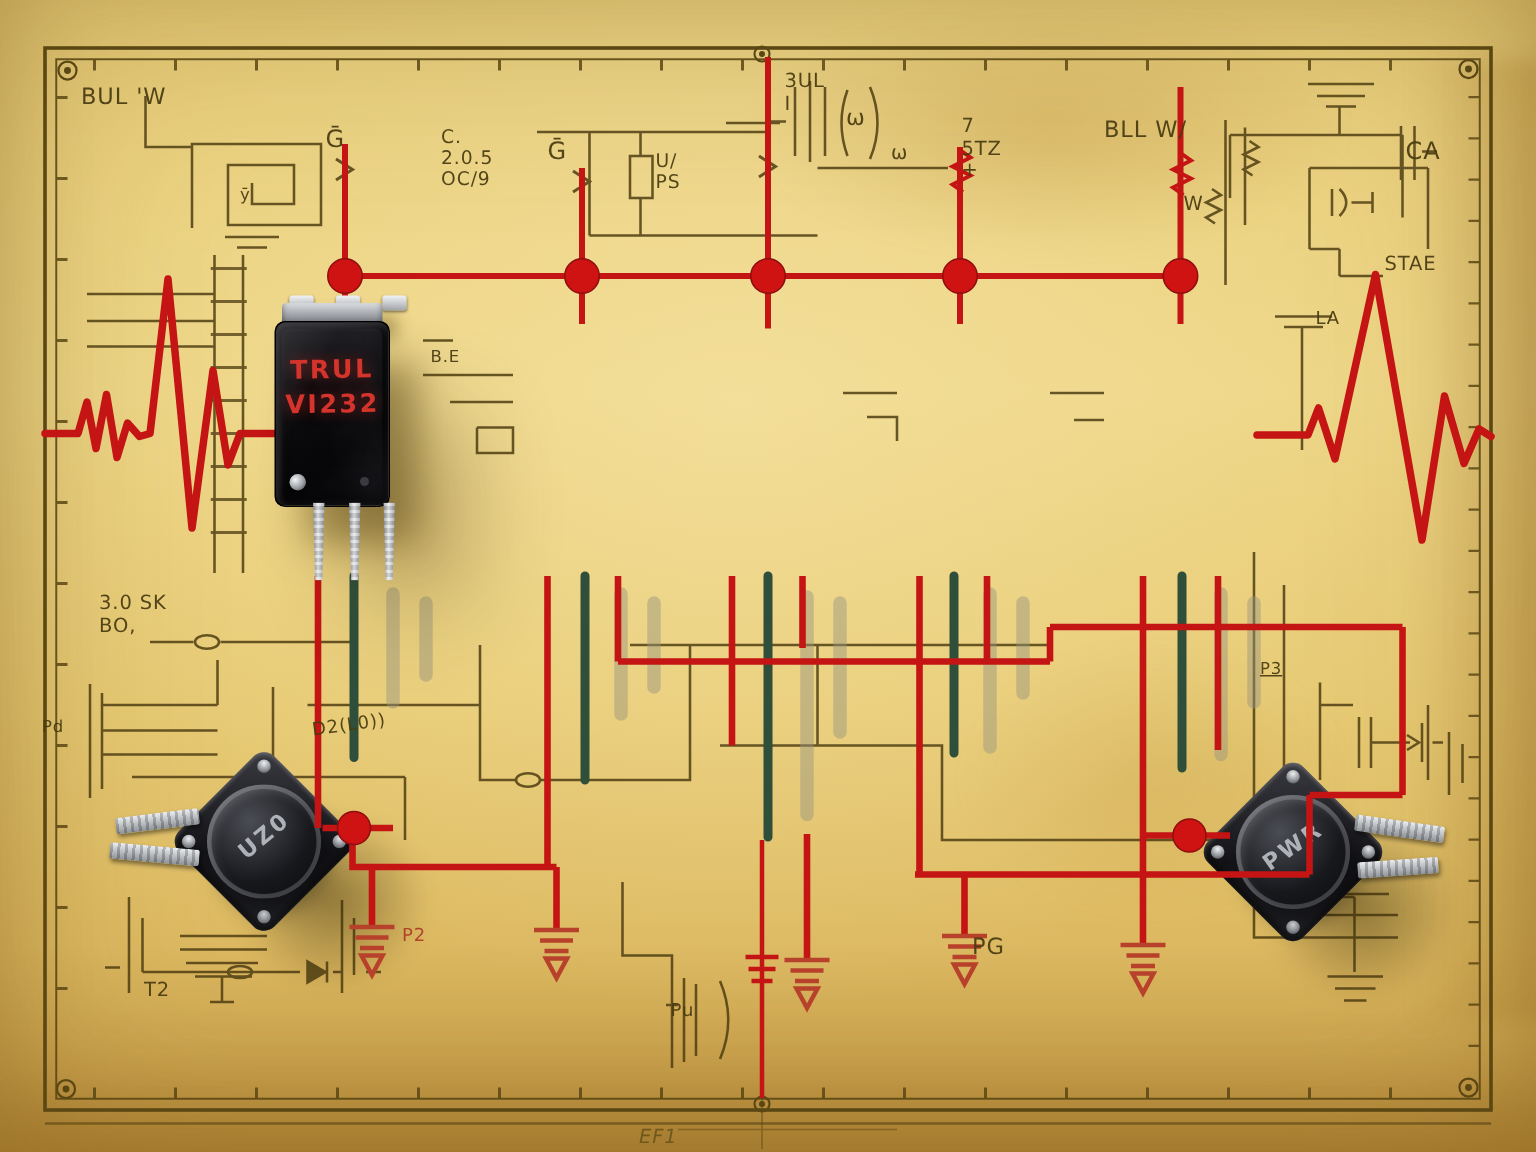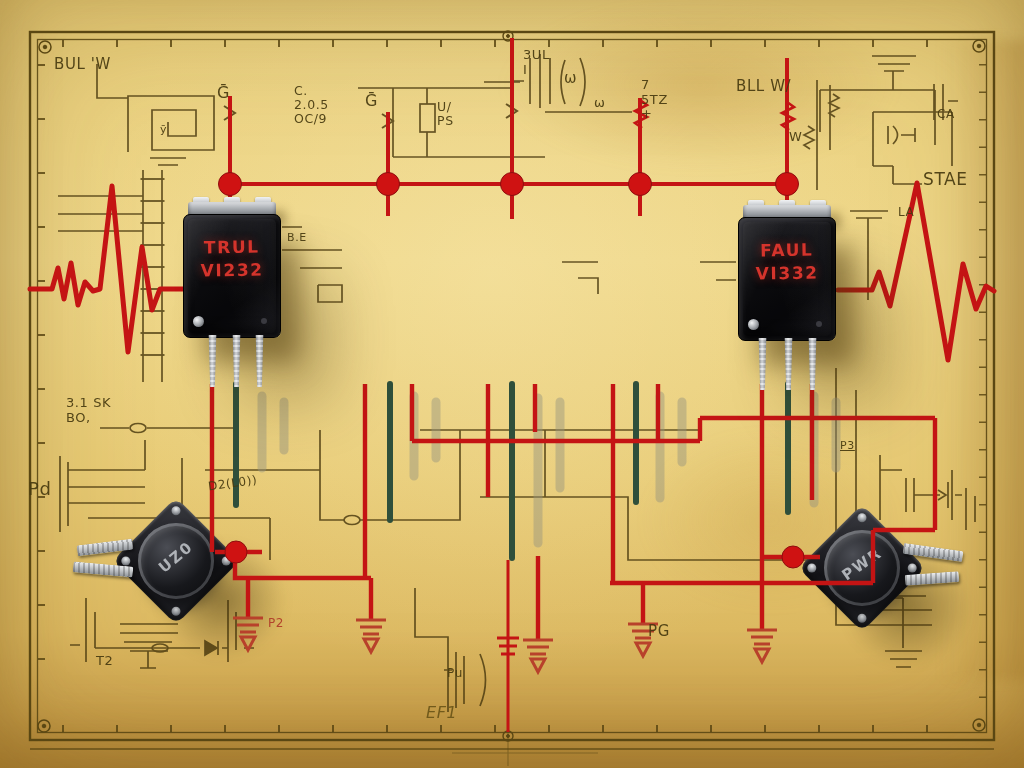--- a/index.html
+++ b/index.html
@@ -12,21 +12,21 @@
     box-shadow:inset 0 0 140px rgba(120,85,20,.35), inset 0 -30px 60px rgba(120,80,15,.25);}
   .stain{position:absolute;pointer-events:none;border-radius:50%;}
   .stain-a{left:500px;top:0;width:400px;height:170px;background:radial-gradient(ellipse,rgba(180,132,48,.30),rgba(180,132,48,0) 70%);filter:blur(8px);}
   .stain-c{left:940px;top:40px;width:90px;height:640px;background:linear-gradient(90deg,rgba(165,115,38,0),rgba(165,115,38,.30));filter:blur(6px);border-radius:0;}
   .stain-d{left:640px;top:430px;width:260px;height:180px;background:radial-gradient(ellipse,rgba(186,140,55,.22),rgba(186,140,55,0) 70%);filter:blur(8px);}
 
   svg.layer{position:absolute;left:0;top:0;pointer-events:none;}
   #ink-layer{z-index:2;} #red-layer{z-index:4;}
 
   
-  .to220{position:absolute;width:98px;height:124px;z-index:5;}
+  .to220{position:absolute;width:77px;height:124px;z-index:5;}
   .to220 .tab{position:absolute;left:5px;right:5px;top:-12px;height:17px;border-radius:3px;
     background:linear-gradient(180deg,#dcdee1,#a2a6ab 45%,#65696f);
     box-shadow:inset 0 -3px 4px rgba(0,0,0,.45), 10px 8px 10px rgba(80,60,14,.35);}
   .to220 .nub{position:absolute;top:-17px;width:16px;height:10px;border-radius:2px;
     background:linear-gradient(180deg,#f0f2f4,#a6aab0);box-shadow:0 1px 2px rgba(0,0,0,.5);}
   .to220 .body{position:absolute;inset:0;border-radius:7px;border:1px solid #000;
     background:linear-gradient(145deg,#2b2b31 0%,#101014 38%,#0a0a0d 68%,#1d1d23 100%);
     box-shadow:20px 26px 26px -2px rgba(77,57,12,.50), 52px 62px 60px rgba(77,57,12,.30),
       inset 2px 2px 6px rgba(255,255,255,.15), inset -3px -7px 12px rgba(0,0,0,.65);}
   .to220 .body::after{content:"";position:absolute;inset:4px;border-radius:5px;
@@ -211,62 +211,46 @@
     <span class="screw"></span>
       <span class="pip"></span>
     <span class="leg" style="left:25px;"></span>
     <span class="leg" style="left:49px;"></span>
     <span class="leg" style="left:72px;"></span>
   </div>
 
 
 
 
-  <div class="to220" style="left:738px;top:217px;">
-    <span class="nub" style="left:10px;"></span>
-      <span class="nub" style="left:41px;"></span>
-      <span class="nub" style="left:72px;"></span>
-    <div class="tab"></div>
-    <div class="body"></div>
-    <div class="lbl lbl-red">
-      <div>FAUL</div>
-        <div>VI332</div>
-    </div>
-    <span class="screw"></span>
-      <span class="pip"></span>
-    <span class="leg" style="left:20px;"></span>
-    <span class="leg" style="left:46px;"></span>
-    <span class="leg" style="left:70px;"></span>
-  </div>
 
   <span class="ann" style="left:54px;top:56px;font-size:15px;">BUL 'W</span>
   <span class="ann" style="left:217px;top:84px;font-size:16px;">Ḡ</span>
   <span class="ann" style="left:365px;top:92px;font-size:16px;">Ḡ</span>
   <span class="ann" style="left:294px;top:84px;font-size:12.5px;">C.
 2.0.5
 OC/9</span>
   <span class="ann" style="left:437px;top:100px;font-size:12.5px;">U/
 PS</span>
   <span class="ann" style="left:483px;top:48px;font-size:13px;margin-left:40px;">3UL
 I</span>
   <span class="ann" style="left:564px;top:70px;font-size:15px;">ω</span>
   <span class="ann" style="left:594px;top:96px;font-size:13px;">ω</span>
   <span class="ann" style="left:641px;top:78px;font-size:13px;">7
 5TZ
 +</span>
   <span class="ann" style="left:736px;top:78px;font-size:15px;">BLL W/</span>
   <span class="ann" style="left:789px;top:130px;font-size:13px;">W</span>
-  <span class="ann" style="left:937px;top:92px;font-size:12px;margin-top:16px;">CA</span>
-  <span class="ann" style="left:923px;top:170px;font-size:17px;">STAE</span>
-  <span class="ann" style="left:877px;top:206px;font-size:12px;margin-left:21px;">LA</span>
+  <span class="ann" style="left:937px;top:92px;font-size:16px;">CA</span>
+  <span class="ann" style="left:923px;top:170px;font-size:13px;">STAE</span>
+  <span class="ann" style="left:877px;top:206px;font-size:12px;">LA</span>
   <span class="ann" style="left:287px;top:232px;font-size:11px;">B.E</span>
-  <span class="ann" style="left:66px;top:396px;font-size:13px;">3.1 SK
+  <span class="ann" style="left:66px;top:396px;font-size:13px;">3.0 SK
 BO,</span>
-  <span class="ann" style="left:28px;top:479px;font-size:18px;">Pd</span>
+  <span class="ann" style="left:28px;top:479px;font-size:11px;">Pd</span>
   <span class="ann" style="left:208px;top:477px;font-size:12px;transform:rotate(-8deg);">D2(L0))</span>
   <span class="ann red" style="left:268px;top:617px;font-size:12px;">P2</span>
   <span class="ann" style="left:96px;top:654px;font-size:13px;">T2</span>
   <span class="ann" style="left:447px;top:667px;font-size:12px;">Pu</span>
   <span class="ann" style="left:648px;top:623px;font-size:15px;">PG</span>
   <span class="ann" style="left:840px;top:440px;font-size:11px;text-decoration:underline;">P3</span>
-  <span class="ann script" style="left:426px;top:704px;font-size:16px;">EF1</span>
+  <span class="ann script" style="left:426px;top:752px;font-size:13px;">EF1</span>
   <span class="ann" style="left:160px;top:124px;font-size:11px;">ȳ</span>
 </div>
 
 </body></html>

